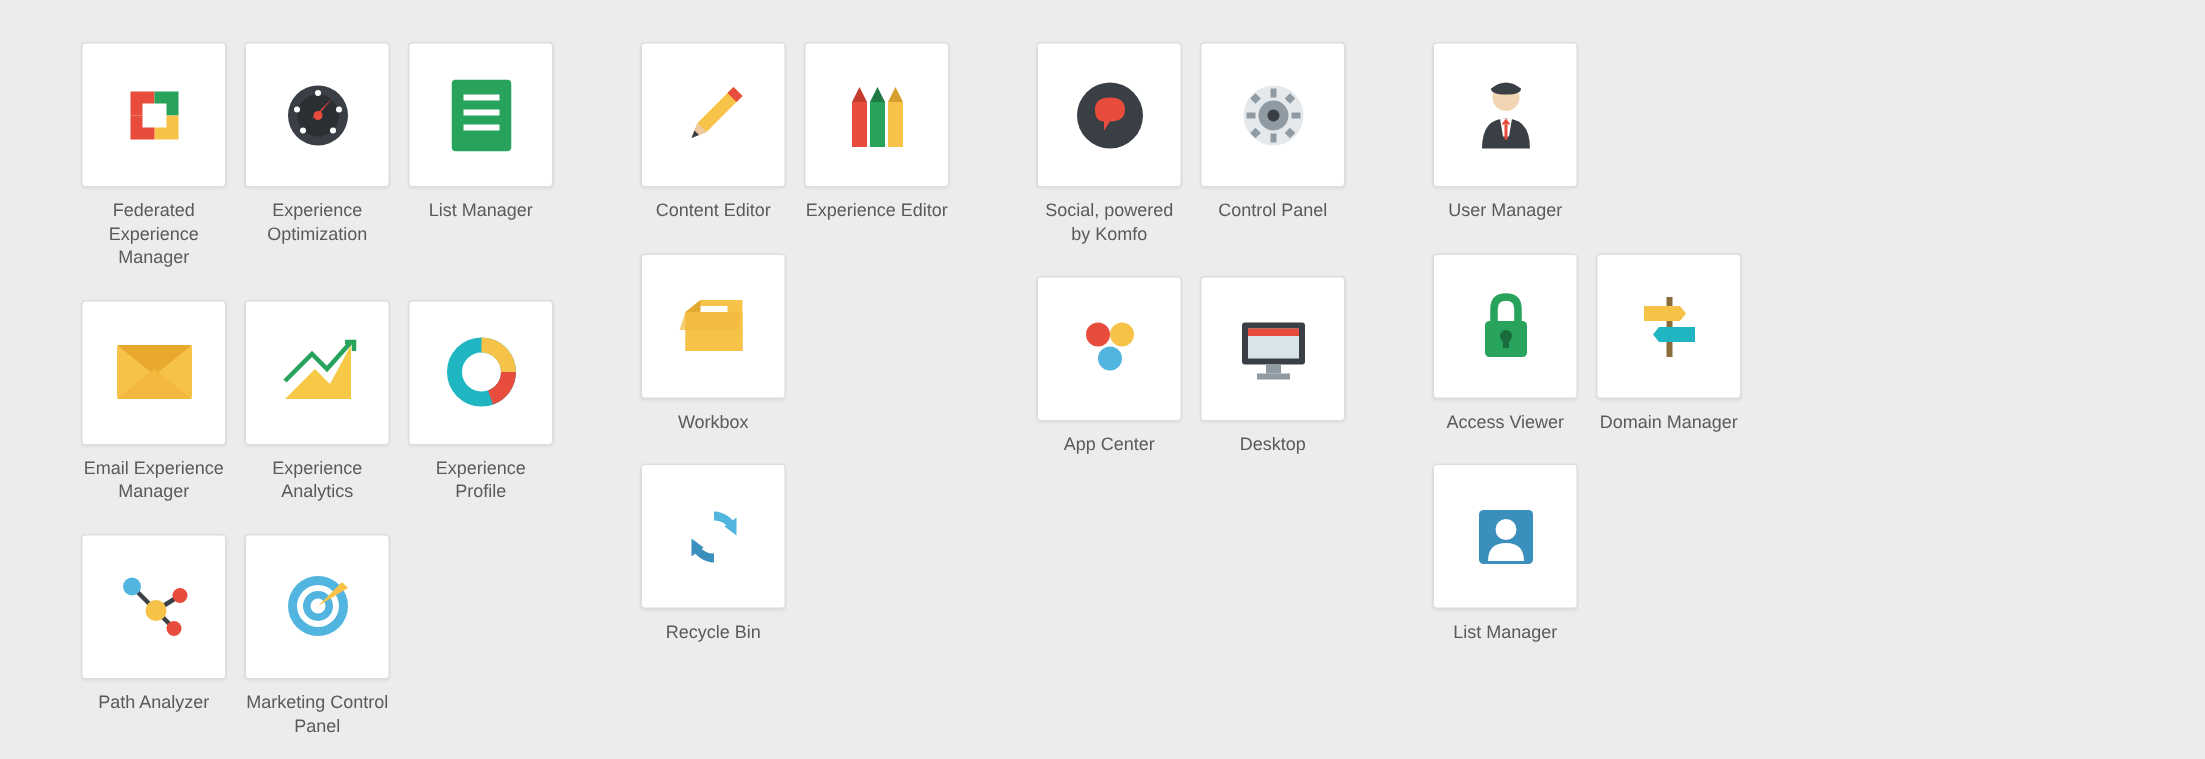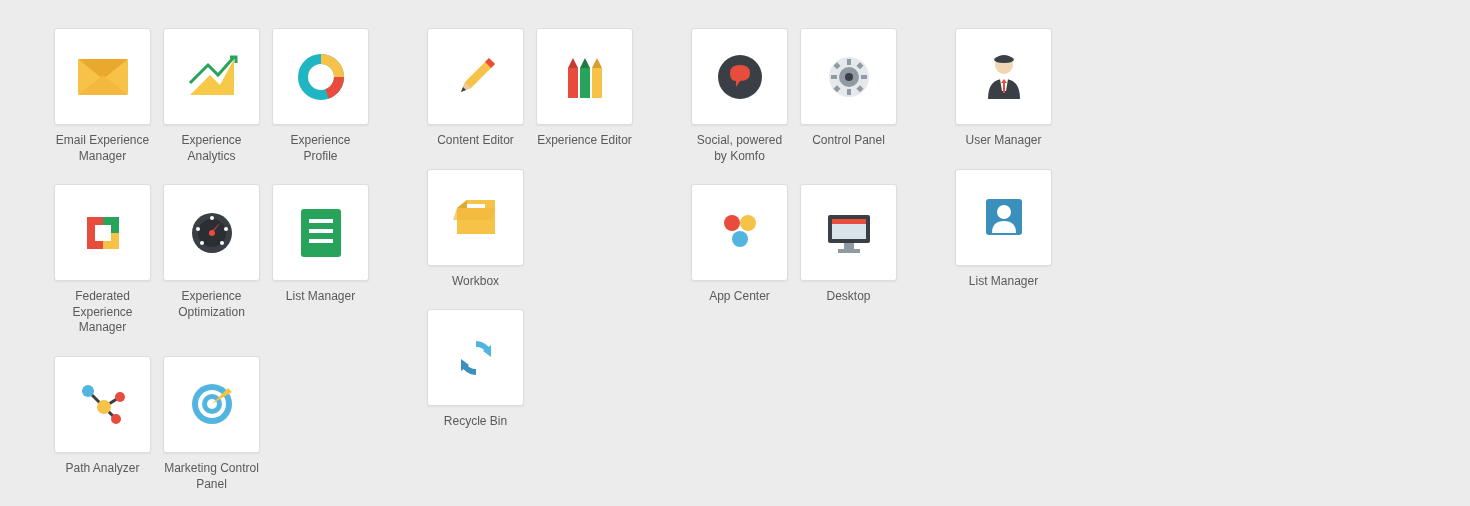--- a/index.html
+++ b/index.html
@@ -57,52 +57,20 @@
 </head>
 <body>
 
 <div class="page">
   <div class="columns">
 
     <div class="col">
       <div class="row">
         <div class="tile">
           <div class="card">
-            <svg width="50" height="36" viewBox="0 0 50 36">
-              <rect x="0" y="0" width="50" height="36" rx="2" fill="#f6c247"></rect>
-              <polygon points="0,0 25,20 50,0" fill="#e9a92f"></polygon>
-              <polygon points="0,36 25,16 50,36" fill="#f4b83f"></polygon>
-            </svg>
-          </div>
-          <div class="label">Email Experience Manager</div>
-        </div>
-        <div class="tile">
-          <div class="card">
-            <svg width="52" height="44" viewBox="0 0 52 44">
-              <polygon points="4,40 24,20 34,30 48,4 48,40" fill="#f7c948"></polygon>
-              <polyline points="4,28 22,10 32,20 48,2" fill="none" stroke="#27a35b" stroke-width="3"></polyline>
-              <polyline points="44,2 50,2 50,8" fill="none" stroke="#27a35b" stroke-width="3"></polyline>
-            </svg>
-          </div>
-          <div class="label">Experience Analytics</div>
-        </div>
-        <div class="tile">
-          <div class="card">
-            <svg width="48" height="48" viewBox="0 0 48 48">
-              <circle cx="24" cy="24" r="18" fill="none" stroke="#1fb6c1" stroke-width="10"></circle>
-              <path d="M24 6 A18 18 0 0 1 42 24" fill="none" stroke="#f6c247" stroke-width="10"></path>
-              <path d="M42 24 A18 18 0 0 1 30 41" fill="none" stroke="#e84c3d" stroke-width="10"></path>
-            </svg>
-          </div>
-          <div class="label">Experience Profile</div>
-        </div>
-      </div>
-      <div class="row">
-        <div class="tile">
-          <div class="card">
             <svg width="44" height="44" viewBox="0 0 44 44">
               <rect x="6" y="6" width="32" height="32" fill="none"></rect>
               <polygon points="6,6 22,6 22,14 14,14 14,22 6,22" fill="#e84c3d"></polygon>
               <polygon points="22,6 38,6 38,22 30,22 30,14 22,14" fill="#27a35b"></polygon>
               <polygon points="30,22 38,22 38,38 22,38 22,30 30,30" fill="#f6c247"></polygon>
               <polygon points="6,22 14,22 14,30 22,30 22,38 6,38" fill="#e84c3d"></polygon>
             </svg>
           </div>
           <div class="label">Federated Experience Manager</div>
         </div>
@@ -125,20 +93,52 @@
         <div class="tile">
           <div class="card">
             <svg width="40" height="48" viewBox="0 0 40 48">
               <rect x="0" y="0" width="40" height="48" rx="3" fill="#27a35b"></rect>
               <rect x="8" y="10" width="24" height="4" fill="#fff"></rect>
               <rect x="8" y="20" width="24" height="4" fill="#fff"></rect>
               <rect x="8" y="30" width="24" height="4" fill="#fff"></rect>
             </svg>
           </div>
           <div class="label">List Manager</div>
+        </div>
+      </div>
+      <div class="row">
+        <div class="tile">
+          <div class="card">
+            <svg width="50" height="36" viewBox="0 0 50 36">
+              <rect x="0" y="0" width="50" height="36" rx="2" fill="#f6c247"></rect>
+              <polygon points="0,0 25,20 50,0" fill="#e9a92f"></polygon>
+              <polygon points="0,36 25,16 50,36" fill="#f4b83f"></polygon>
+            </svg>
+          </div>
+          <div class="label">Email Experience Manager</div>
+        </div>
+        <div class="tile">
+          <div class="card">
+            <svg width="52" height="44" viewBox="0 0 52 44">
+              <polygon points="4,40 24,20 34,30 48,4 48,40" fill="#f7c948"></polygon>
+              <polyline points="4,28 22,10 32,20 48,2" fill="none" stroke="#27a35b" stroke-width="3"></polyline>
+              <polyline points="44,2 50,2 50,8" fill="none" stroke="#27a35b" stroke-width="3"></polyline>
+            </svg>
+          </div>
+          <div class="label">Experience Analytics</div>
+        </div>
+        <div class="tile">
+          <div class="card">
+            <svg width="48" height="48" viewBox="0 0 48 48">
+              <circle cx="24" cy="24" r="18" fill="none" stroke="#1fb6c1" stroke-width="10"></circle>
+              <path d="M24 6 A18 18 0 0 1 42 24" fill="none" stroke="#f6c247" stroke-width="10"></path>
+              <path d="M42 24 A18 18 0 0 1 30 41" fill="none" stroke="#e84c3d" stroke-width="10"></path>
+            </svg>
+          </div>
+          <div class="label">Experience Profile</div>
         </div>
       </div>
       <div class="row">
         <div class="tile">
           <div class="card">
             <svg width="50" height="46" viewBox="0 0 50 46">
               <line x1="10" y1="10" x2="26" y2="26" stroke="#3a3f45" stroke-width="3"></line>
               <line x1="26" y1="26" x2="42" y2="16" stroke="#3a3f45" stroke-width="3"></line>
               <line x1="26" y1="26" x2="38" y2="38" stroke="#3a3f45" stroke-width="3"></line>
               <circle cx="10" cy="10" r="6" fill="#51b5e0"></circle>
@@ -291,20 +291,43 @@
               <polygon points="22,26 19,30 25,30" fill="#e84c3d"></polygon>
               <rect x="21" y="30" width="2" height="10" fill="#e84c3d"></rect>
             </svg>
           </div>
           <div class="label">User Manager</div>
         </div>
       </div>
       <div class="row">
         <div class="tile">
           <div class="card">
+            <svg width="40" height="46" viewBox="0 0 40 46">
+              <rect x="6" y="20" width="28" height="24" rx="3" fill="#27a35b"></rect>
+              <path d="M12 20 L12 12 Q12 4 20 4 Q28 4 28 12 L28 20" fill="none" stroke="#27a35b" stroke-width="5"></path>
+              <circle cx="20" cy="30" r="4" fill="#1a6b3c"></circle>
+              <rect x="18" y="30" width="4" height="8" fill="#1a6b3c"></rect>
+            </svg>
+          </div>
+          <div class="label">Access Viewer</div>
+        </div>
+        <div class="tile">
+          <div class="card">
+            <svg width="46" height="46" viewBox="0 0 46 46">
+              <rect x="21" y="4" width="4" height="40" fill="#8a6d3b"></rect>
+              <polygon points="6,10 30,10 34,15 30,20 6,20" fill="#f6c247"></polygon>
+              <polygon points="40,24 16,24 12,29 16,34 40,34" fill="#1fb6c1"></polygon>
+            </svg>
+          </div>
+          <div class="label">Domain Manager</div>
+        </div>
+      </div>
+      <div class="row">
+        <div class="tile">
+          <div class="card">
             <svg width="44" height="44" viewBox="0 0 44 44">
               <rect x="4" y="4" width="36" height="36" rx="3" fill="#3b8fbc"></rect>
               <circle cx="22" cy="17" r="7" fill="#fff"></circle>
               <path d="M10 38 Q10 26 22 26 Q34 26 34 38 Z" fill="#fff"></path>
             </svg>
           </div>
           <div class="label">List Manager</div>
         </div>
       </div>
     </div>

